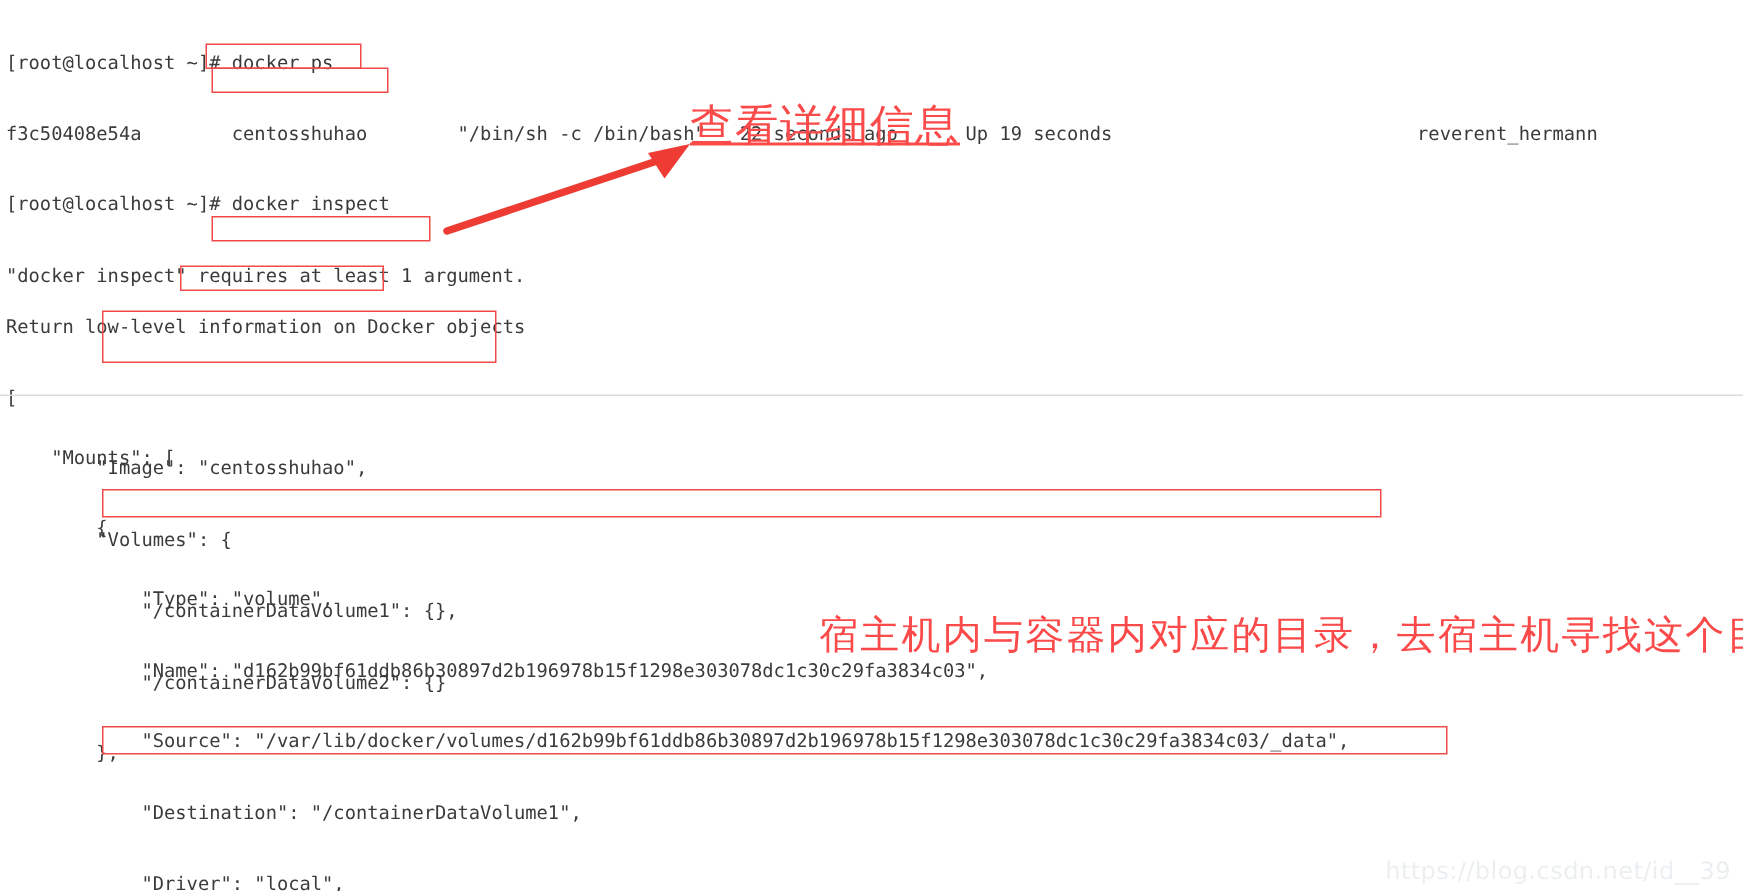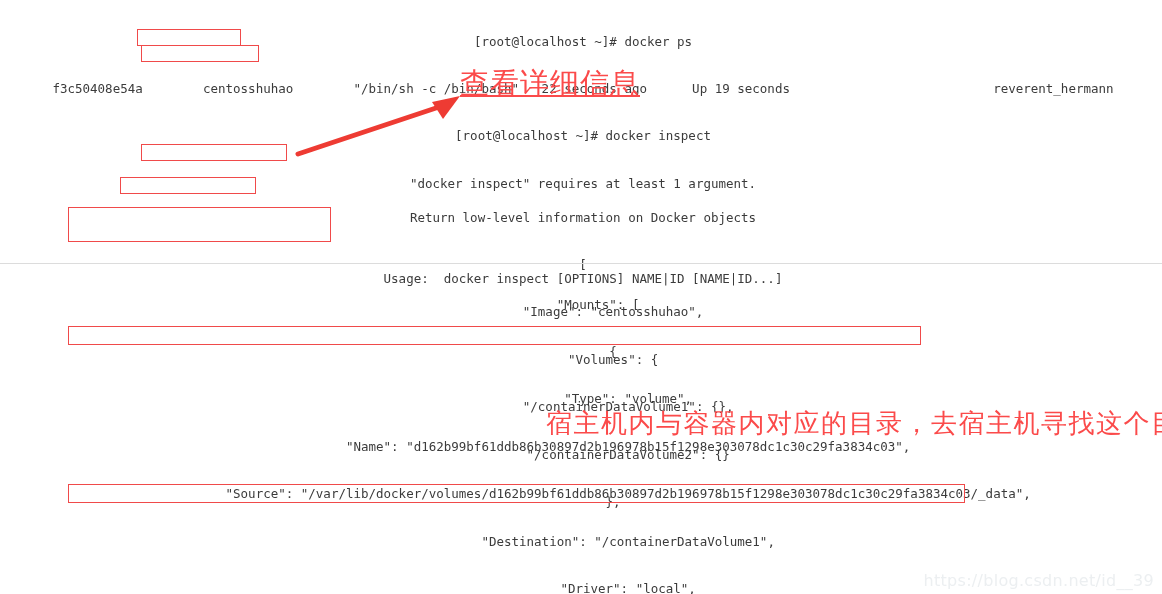--- a/index.html
+++ b/index.html
@@ -28,21 +28,20 @@
     font-family: "DejaVu Sans Mono", "Liberation Mono", monospace;
     font-size: 12.5px;
     line-height: 15.8px;
     color: #3b3b3b;
     white-space: pre;
     letter-spacing: 0px;
   }
   .term .line {
     height: 15.8px;
     padding-left: 4px;
-    text-align: center;
   }
   .blk-top   { position: absolute; left: 0; top: 2px;   }
   .blk-mid   { position: absolute; left: 0; top: 178px; }
   .blk-bot   { position: absolute; left: 0; top: 265px; }
 
   
   .divider {
     position: absolute;
     left: 0;
     width: 1162px;
@@ -96,21 +95,20 @@
 <body>
 
 <div id="screen">
 
   <div class="term blk-top">
     <div class="line">[root@localhost ~]# docker ps</div>
     <div class="line">f3c50408e54a        centosshuhao        "/bin/sh -c /bin/bash"   22 seconds ago      Up 19 seconds                           reverent_hermann</div>
     <div class="line">[root@localhost ~]# docker inspect</div>
     <div class="line">"docker inspect" requires at least 1 argument.</div>
     <div class="line"></div>
-    <div class="line">Usage:  docker inspect [OPTIONS] NAME|ID [NAME|ID...]</div>
     <div class="line"></div>
   </div>
 
   <div class="term blk-mid">
     <div class="line">Return low-level information on Docker objects</div>
     <div class="line">[</div>
     <div class="line">        "Image": "centosshuhao",</div>
     <div class="line">        "Volumes": {</div>
     <div class="line">            "/containerDataVolume1": {},</div>
     <div class="line">            "/containerDataVolume2": {}</div>

